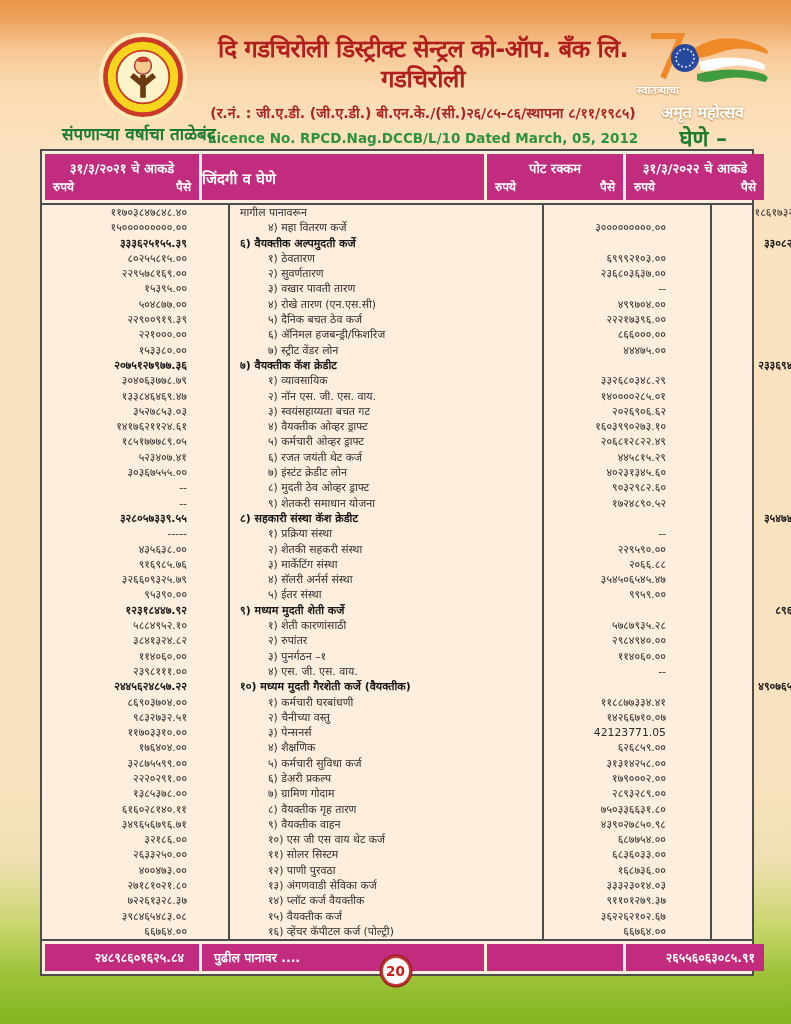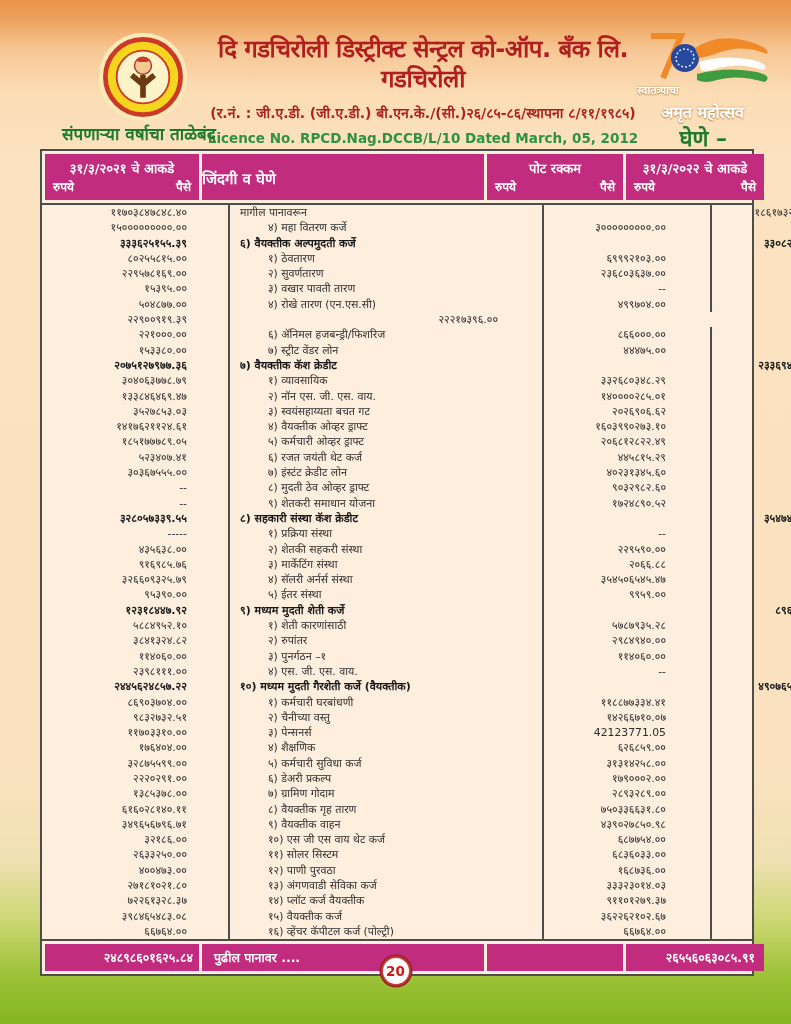--- a/index.html
+++ b/index.html
@@ -31,21 +31,21 @@
   .trow{display:grid;grid-template-columns:154px 282px 136px 138px;height:15.3px;line-height:15.3px;gap:32px;}
   .cell{font-size:10.8px;color:#2d2d2d;white-space:nowrap;overflow:hidden;}
   .c1{text-align:right;padding-right:9px;}
   .c2{border-left:2px solid #4d4d4d;padding-left:10px;text-align:left;}
   .c2.ind{padding-left:38px;}
   .c3{border-left:2px solid #4d4d4d;text-align:right;padding-right:12px;}
   .c4{border-left:2px solid #4d4d4d;text-align:right;padding-right:17px;}
   .trow.bold .cell{font-weight:700;color:#171717;font-size:11px;}
   .tfoot{background:#fdeedd;border-top:2px solid #4d4d4d;padding:3px;grid-gap:3px;}
   .fcell{background:#c12c7e;color:#fff;height:27px;line-height:27px;font-size:12.5px;font-weight:700;white-space:nowrap;}
-  .f1{text-align:right;padding-right:6px;}
+  .f1{text-align:right;padding-right:15px;}
   .f2{padding-left:12px;}
   .f4{text-align:right;padding-right:9px;}
   
   .badge{position:absolute;left:50%;top:956px;transform:translateX(-50%);width:26px;height:26px;border-radius:50%;
     background:#fff;border:2px solid #c43a3a;box-shadow:0 0 0 1.5px #9a2020;display:flex;align-items:center;justify-content:center;
     font-size:13.5px;font-weight:800;color:#d01818;}
 </style>
 </head>
 <body>
 
@@ -149,20 +149,21 @@
           <div class="cell c4"></div>
         </div>
         <div class="trow">
           <div class="cell c1">५०४८७७.००</div>
           <div class="cell c2 ind">४) रोखे तारण (एन.एस.सी)</div>
           <div class="cell c3">४९९७०४.००</div>
           <div class="cell c4"></div>
         </div>
         <div class="trow">
           <div class="cell c1">२२९००९१९.३९</div>
+          <div class="cell c2 ind">५) दैनिक बचत ठेव कर्ज</div>
           <div class="cell c3">२२२१७३९६.००</div>
           <div class="cell c4"></div>
         </div>
         <div class="trow">
           <div class="cell c1">२२१०००.००</div>
           <div class="cell c2 ind">६) ॲनिमल हजबन्ड्री/फिशरिज</div>
           <div class="cell c3">८६६०००.००</div>
           <div class="cell c4"></div>
         </div>
         <div class="trow">

